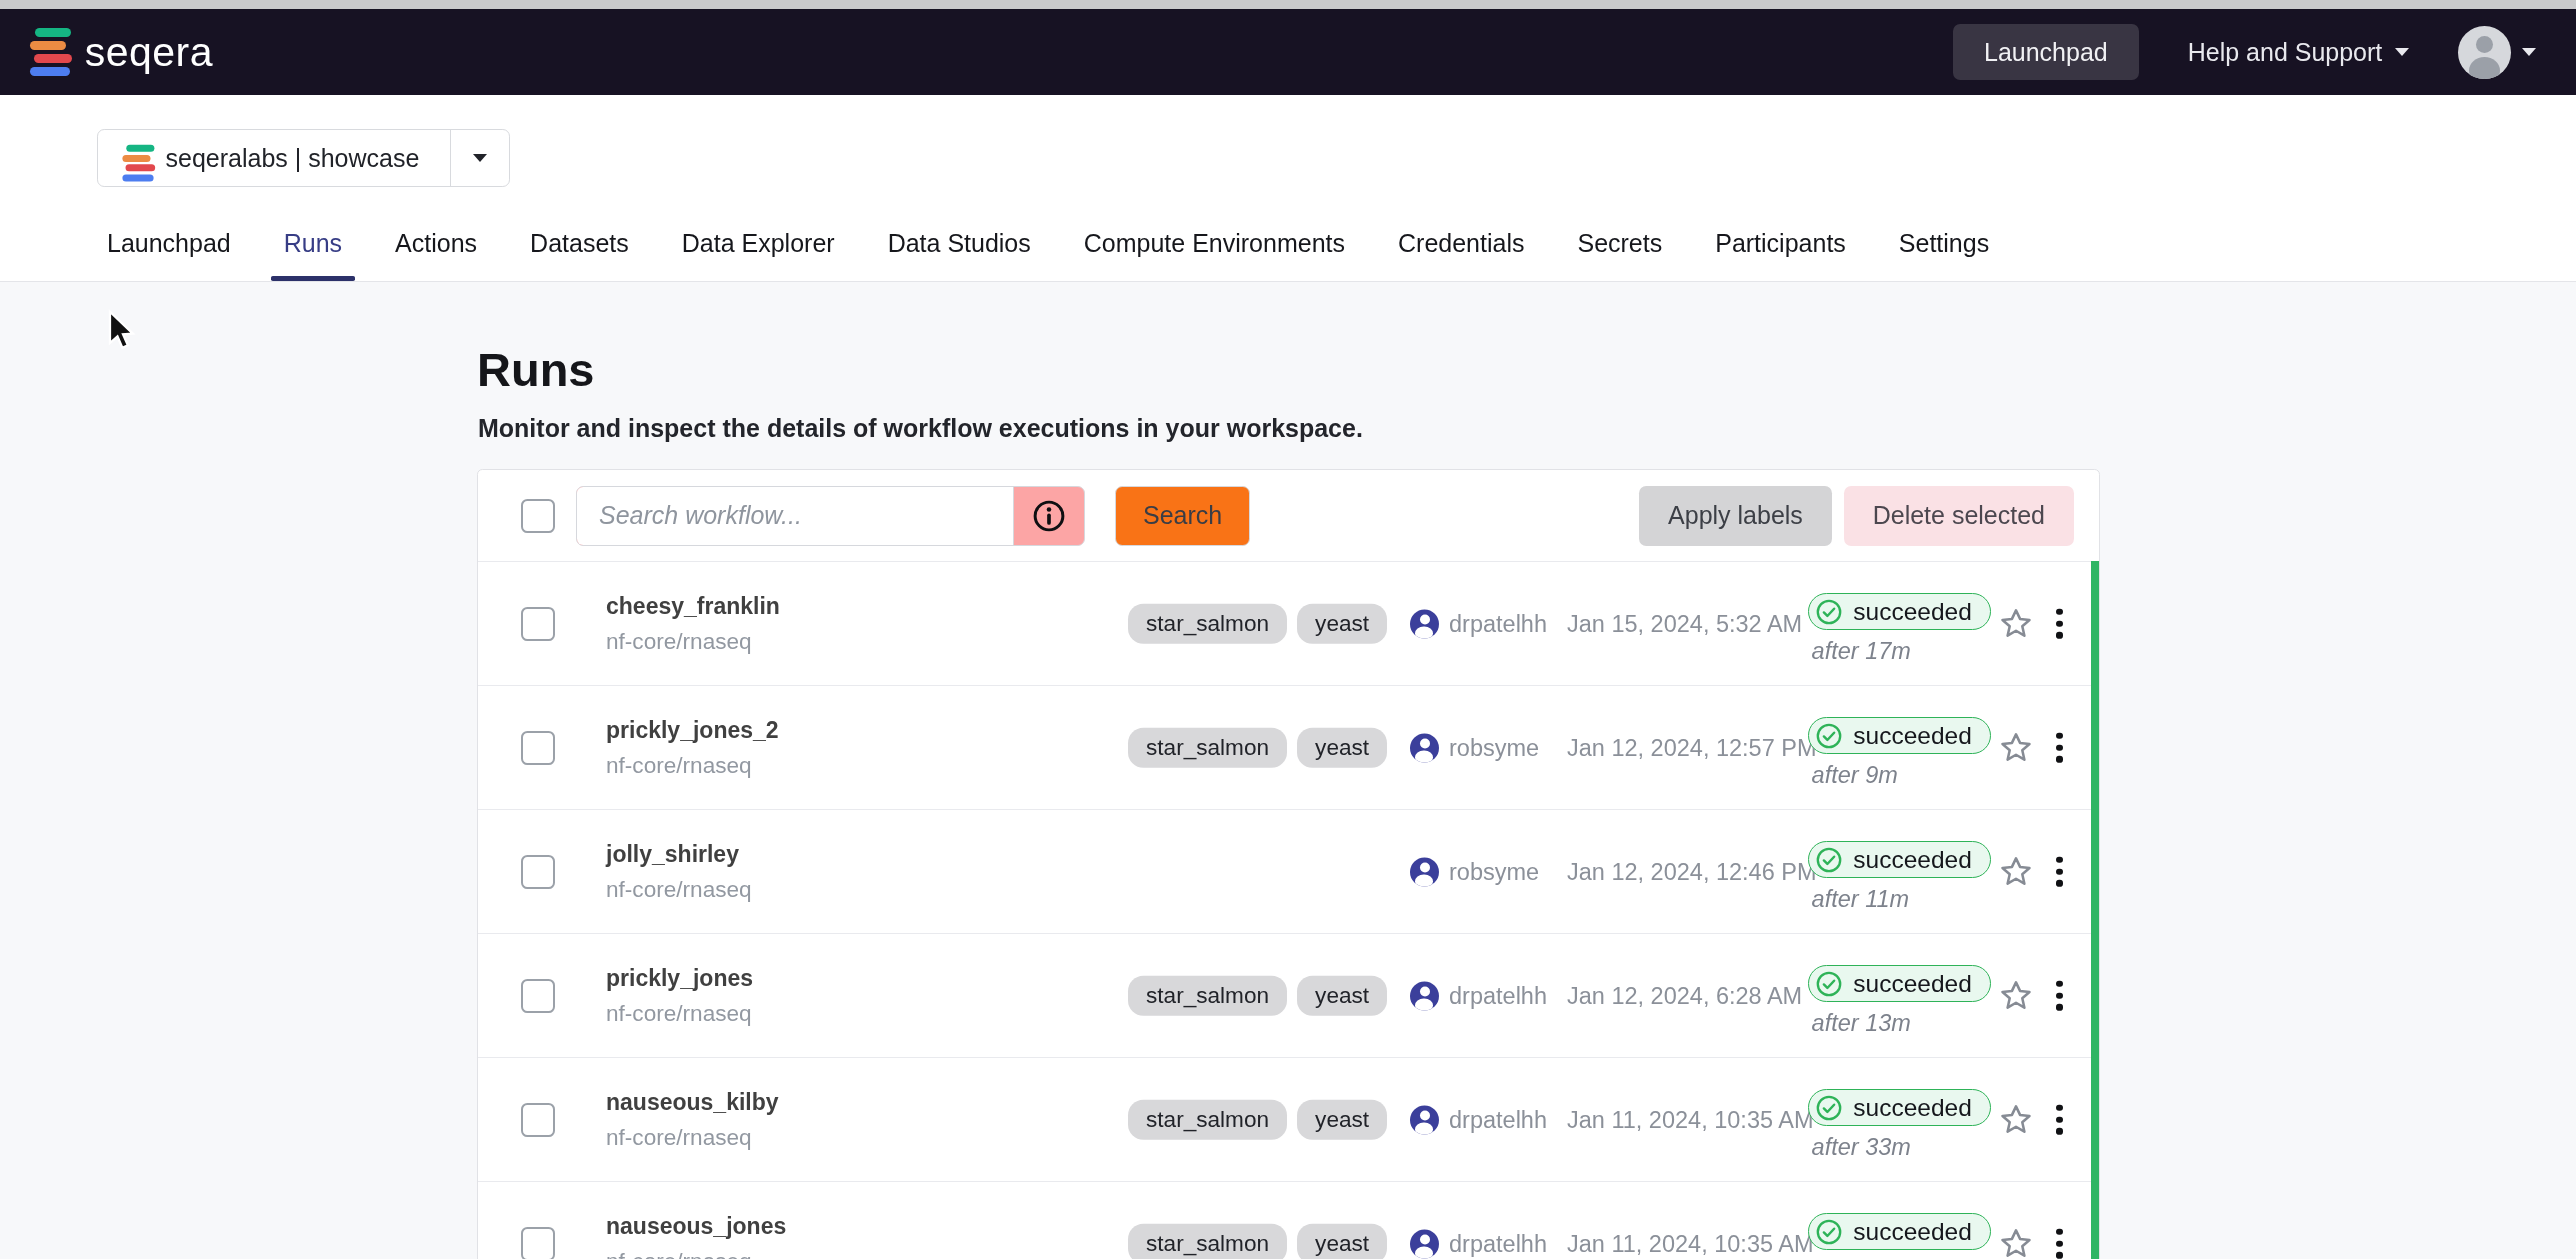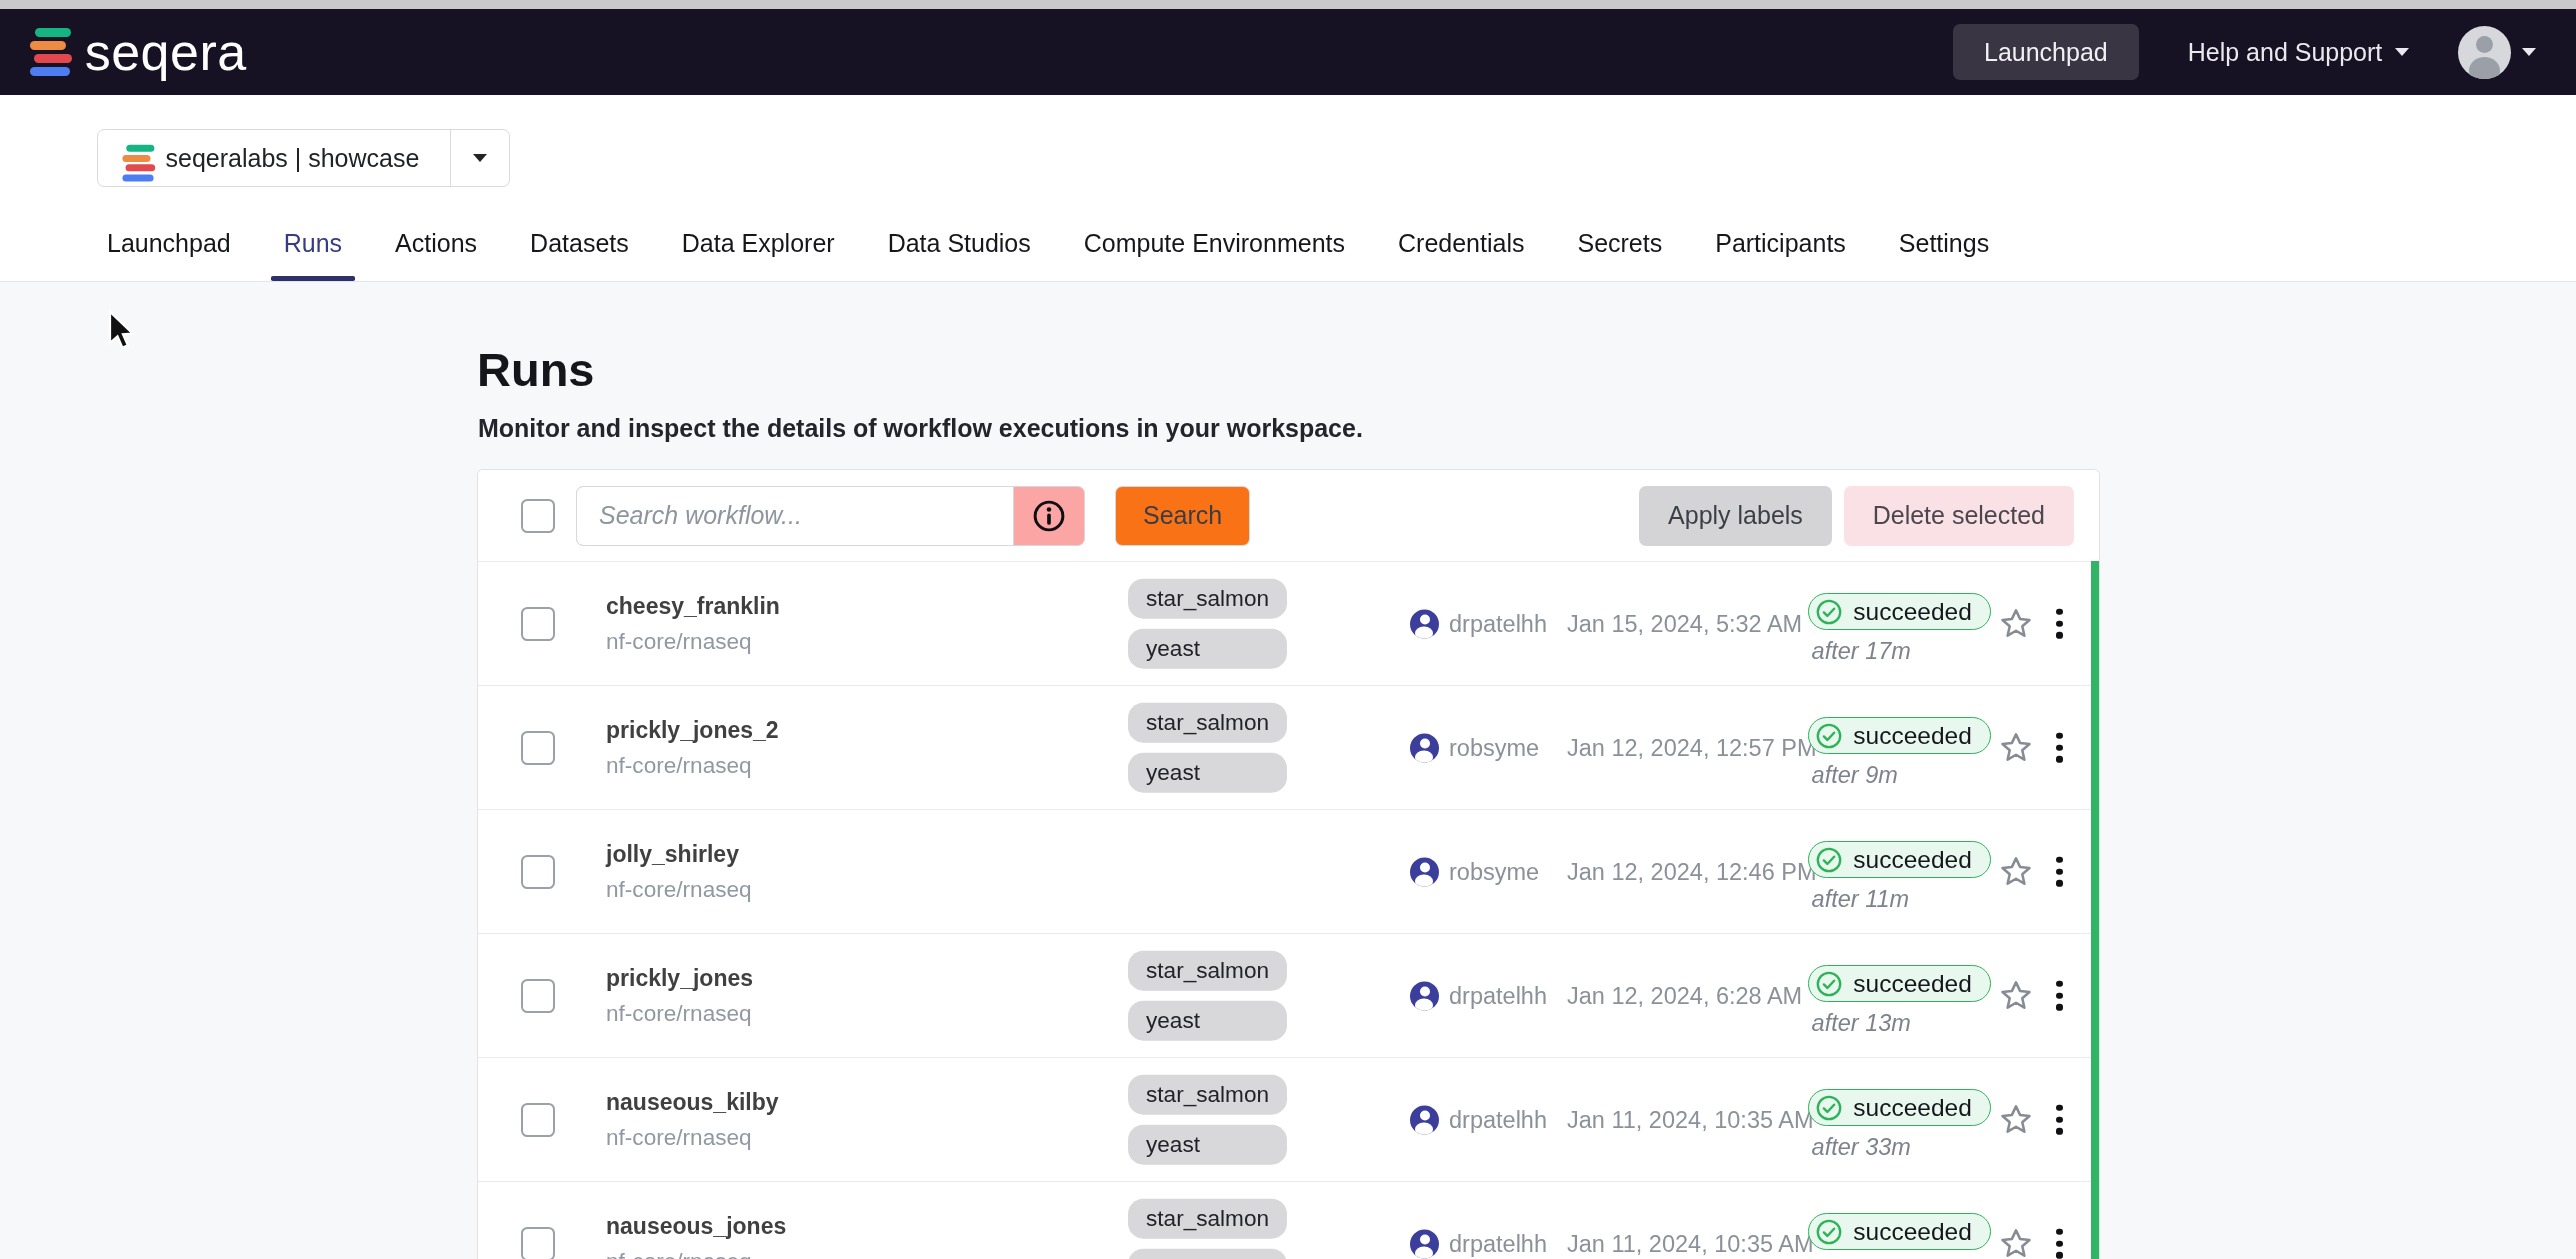--- a/index.html
+++ b/index.html
@@ -19,21 +19,21 @@
     display:flex; align-items:center;
     padding:0 40px 0 29px;
   }
   .brand { display:flex; align-items:center; gap:12.7px; }
   .logo-icon { width:43px; height:51px; position:relative; }
   .logo-icon .bar { position:absolute; height:9px; border-radius:4.5px; }
   .logo-icon .b1 { background:#15b583; width:36px; left:6.3px;  top:1.8px; }
   .logo-icon .b2 { background:#ec8b43; width:36px; left:0.9px;  top:14.5px; }
   .logo-icon .b3 { background:#e2484d; width:38px; left:4.5px;  top:27px; }
   .logo-icon .b4 { background:#4d7df0; width:40px; left:0.9px;  top:40px; }
-  .brand-text { color:#ffffff; font-size:52px; font-weight:500; letter-spacing:0.5px; }
+  .brand-text { color:#ffffff; font-size:41px; font-weight:500; letter-spacing:0.5px; }
 
   .nav-right { margin-left:auto; display:flex; align-items:center; gap:49px; }
   .launchpad-btn {
     background:rgba(255,255,255,0.15); color:#f1f1f4;
     font-size:25px; border:none; border-radius:7.2px;
     padding:13.6px 31px; cursor:pointer;
     font-family:"Liberation Sans", sans-serif;
   }
   .help-menu { display:flex; align-items:center; gap:12.7px; color:#e9e9ee; font-size:25px; cursor:pointer; }
   .caret-down { width:0; height:0; border-left:7.2px solid transparent; border-right:7.2px solid transparent; border-top:8.2px solid #e9e9ee; }
@@ -114,21 +114,21 @@
     font-size:25px; color:#4c474f; cursor:pointer;
     font-family:"Liberation Sans", sans-serif;
   }
 
   
   .row { position:relative; height:124px; border-top:0.9px solid #e9eaee; }
   .row-checkbox { position:absolute; left:43px; top:45px; }
   .row-names { position:absolute; left:128px; top:50%; transform:translateY(-50%); }
   .run-name { font-size:23px; font-weight:700; color:#404040; margin-bottom:9px; }
   .run-pipeline { font-size:22.6px; color:#9298a1; }
-  .row-pills { position:absolute; left:650px; top:50%; transform:translateY(-50%); display:flex; gap:10px;flex-direction:column; }
+  .row-pills { position:absolute; left:650px; top:50%; transform:translateY(-50%); display:flex; gap:10px; }
   .pill { background:#d8d8da; color:#212329; font-size:22.6px; border-radius:15.4px; padding:7.2px 18px; }
   .row-user { position:absolute; left:932px; top:50%; transform:translateY(-50%); display:flex; align-items:center; gap:10px; }
   .user-icon { width:29px; height:29px; border-radius:50%; background:#3b3f9b; position:relative; overflow:hidden; flex-shrink:0; }
   .user-icon .head { position:absolute; width:10px; height:10px; border-radius:50%; background:#fff; left:9.5px; top:5.4px; }
   .user-icon .torso { position:absolute; width:18px; height:14.5px; border-radius:50%; background:#fff; left:5.4px; top:17px; }
   .user-name { font-size:23.5px; color:#8b9099; }
   .row-date { position:absolute; left:1089px; top:50%; transform:translateY(-50%); font-size:23.5px; color:#8b9099; }
   .row-status { position:absolute; left:1330px; top:31px; }
   .status-badge {
     display:inline-flex; align-items:center; gap:10px;

